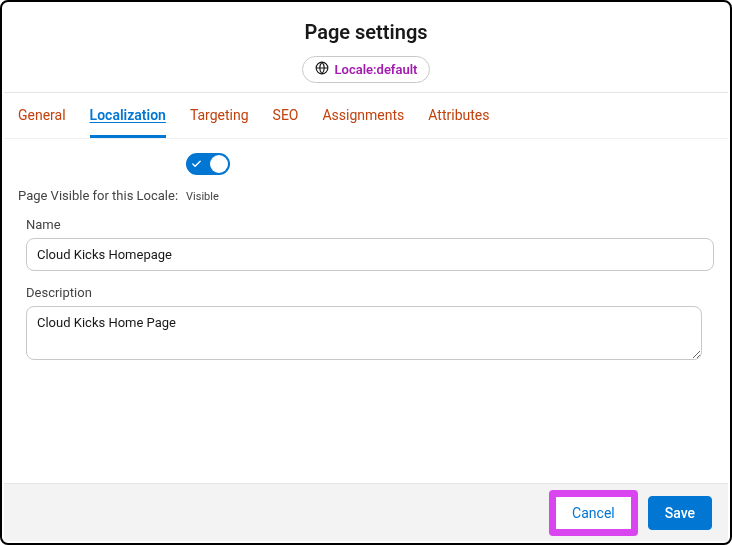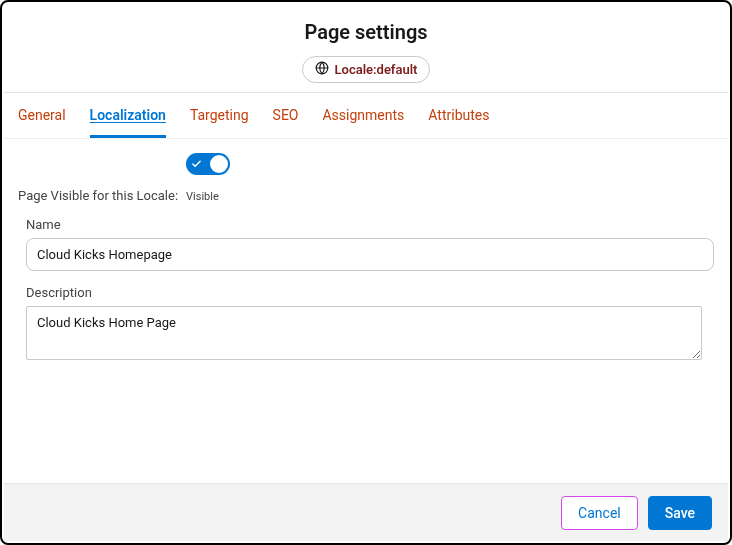--- a/index.html
+++ b/index.html
@@ -29,21 +29,21 @@
     }
     .locale-chip {
       display: inline-flex;
       align-items: center;
       gap: 6px;
       border: 1px solid #c9c9c9;
       border-radius: 16px;
       padding: 4px 12px;
       font-size: 13px;
       font-weight: 600;
-      color: #7f1d1d;
+      color: #a21caf;
       background: #fff;
     }
     .locale-chip svg {
       width: 14px;
       height: 14px;
     }
     .content-wrap {
       position: absolute;
       top: 90px;
       left: 2px;
@@ -157,21 +157,21 @@
       font-family: inherit;
       color: #181818;
     }
     .textarea-input {
       width: 100%;
       max-width: 676px;
       height: 54px;
       padding: 8px 10px;
       font-size: 13px;
       border: 1px solid #c9c9c9;
-      border-radius: 2px;
+      border-radius: 8px;
       font-family: inherit;
       color: #181818;
       resize: both;
     }
     .footer {
       position: absolute;
       bottom: 2px;
       left: 2px;
       right: 2px;
       height: 58px;
@@ -186,21 +186,21 @@
     .btn {
       padding: 8px 16px;
       font-size: 14px;
       border-radius: 4px;
       cursor: pointer;
       font-family: inherit;
     }
     .btn-cancel {
       background: #fff;
       color: #0176d3;
-      border: 1px solid #d946ef;
+      border: 7px solid #d946ef;
     }
     .btn-save {
       background: #0176d3;
       color: #fff;
       border: 1px solid #0176d3;
       font-weight: 500;
     }
   </style>
 </head>
 <body>

